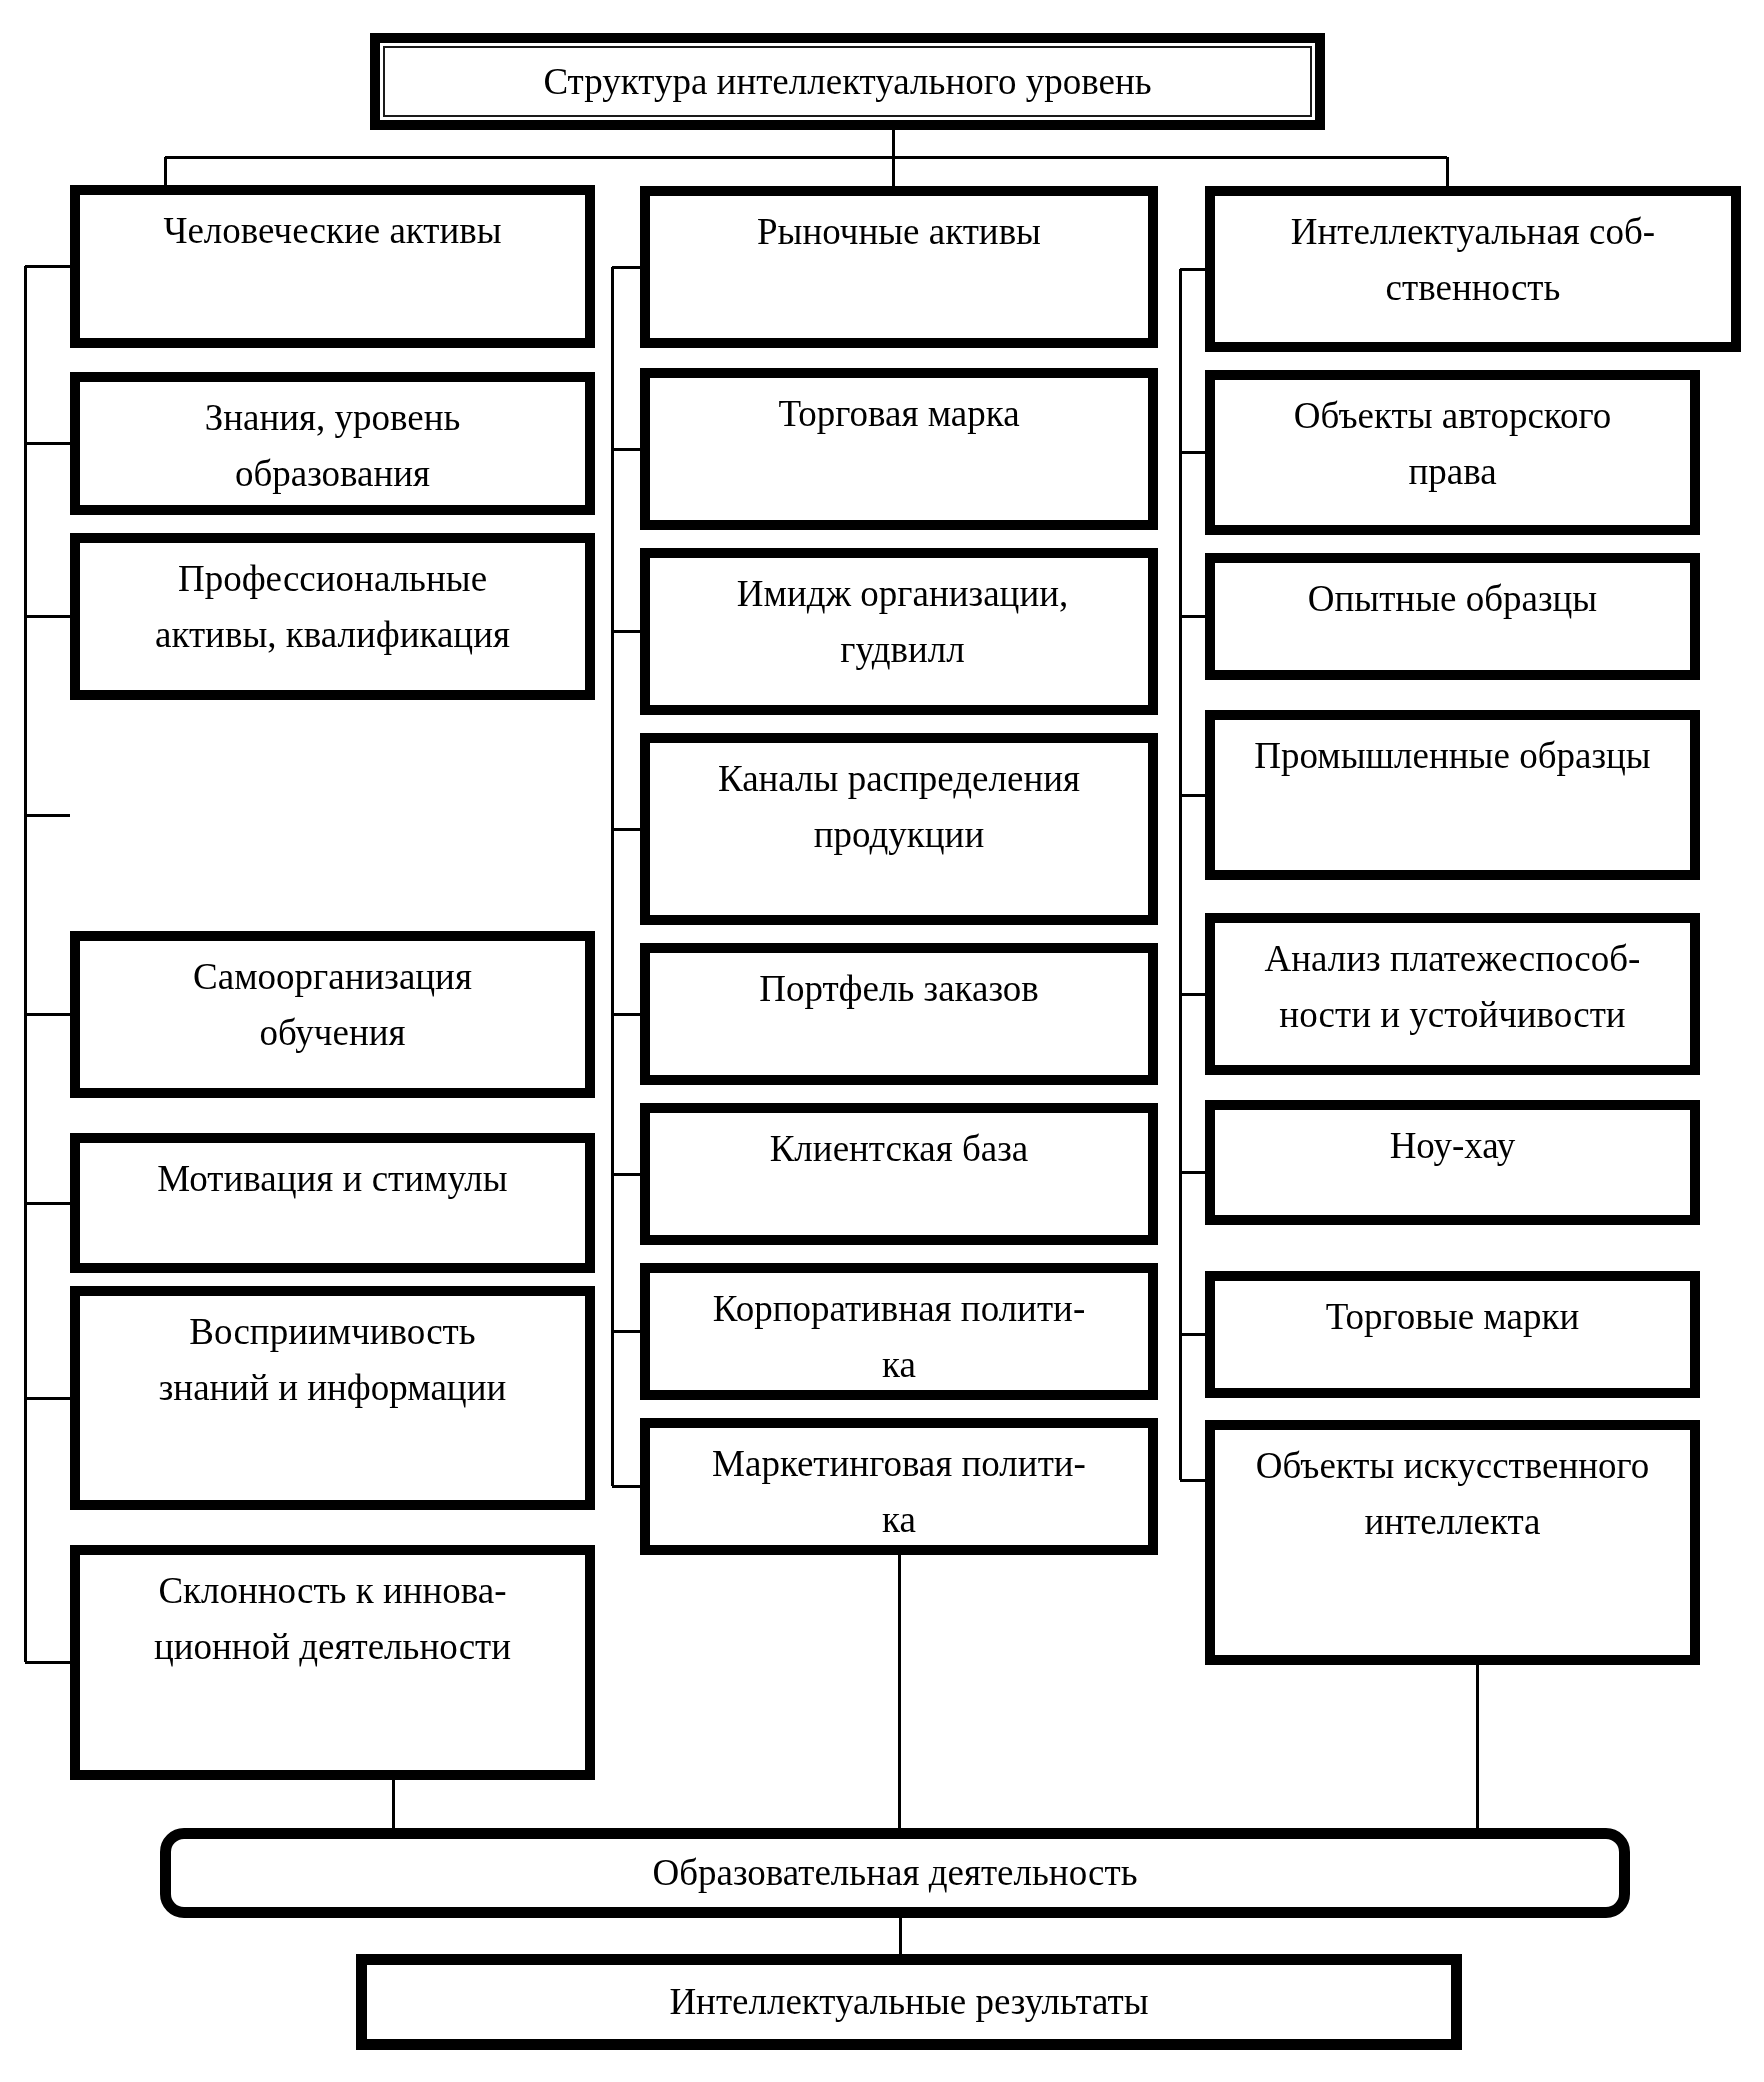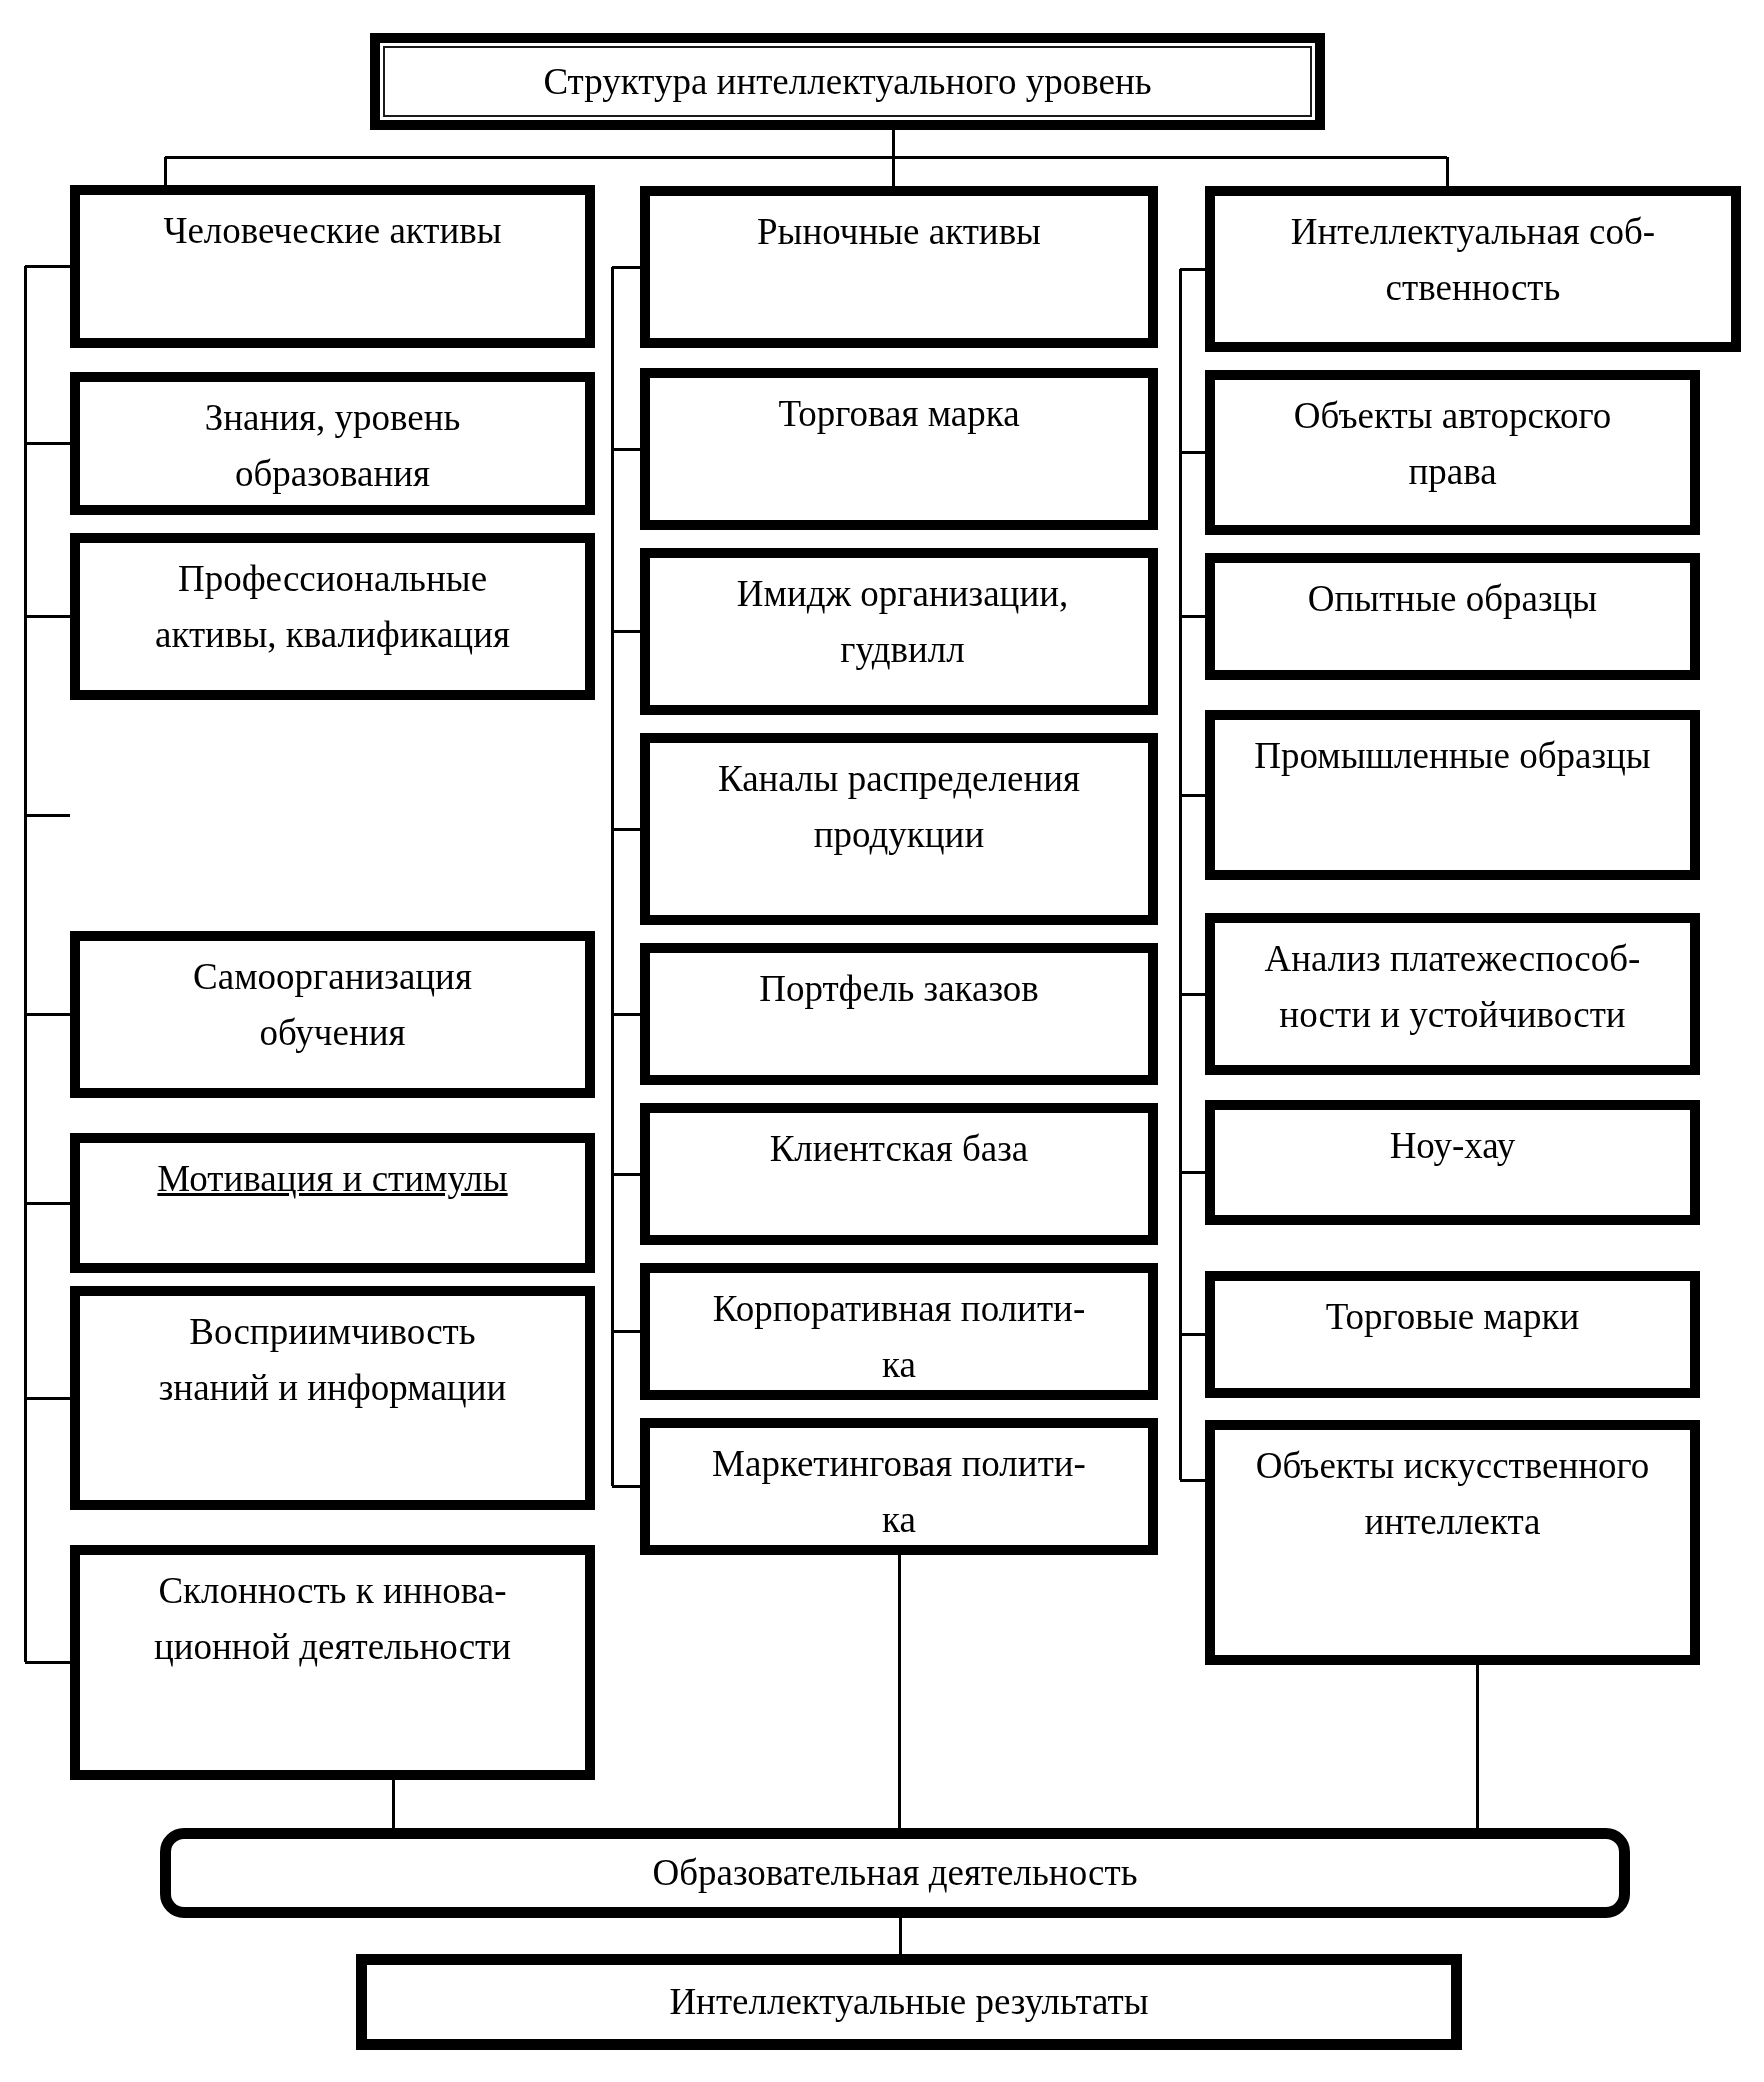--- a/index.html
+++ b/index.html
@@ -99,21 +99,21 @@
 образования</span>
   </div>
   <div class="box" style="left:70px;top:533px;width:525px;height:167px;">
     <span class="lbl">Профессиональные
 активы, квалификация</span>
   </div>
   <div class="box" style="left:70px;top:931px;width:525px;height:167px;">
     <span class="lbl">Самоорганизация
 обучения</span>
   </div>
-  <div class="box" style="left:70px;top:1133px;width:525px;height:140px;text-decoration:underline;">
+  <div class="box" style="left:70px;top:1133px;width:525px;height:140px;">
     <span class="lbl">Мотивация и стимулы</span>
   </div>
   <div class="box" style="left:70px;top:1286px;width:525px;height:224px;">
     <span class="lbl">Восприимчивость
 знаний и информации</span>
   </div>
   <div class="box" style="left:70px;top:1545px;width:525px;height:235px;">
     <span class="lbl">Склонность к иннова-
 ционной деятельности</span>
   </div>

